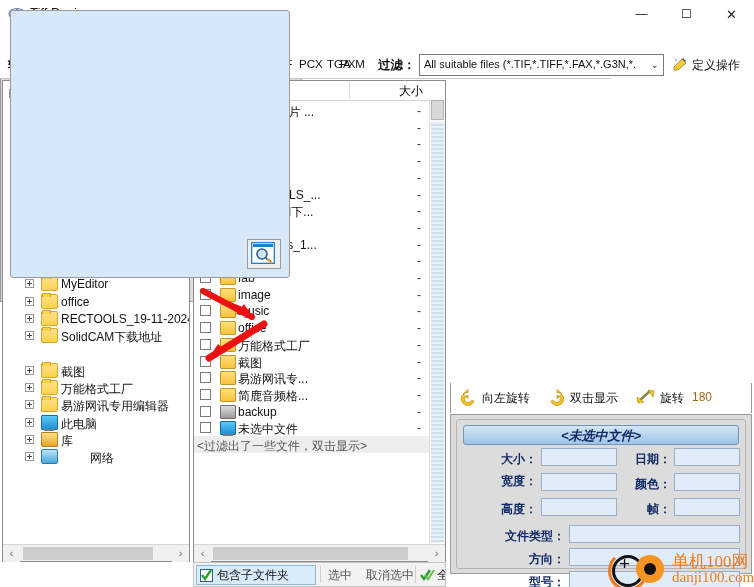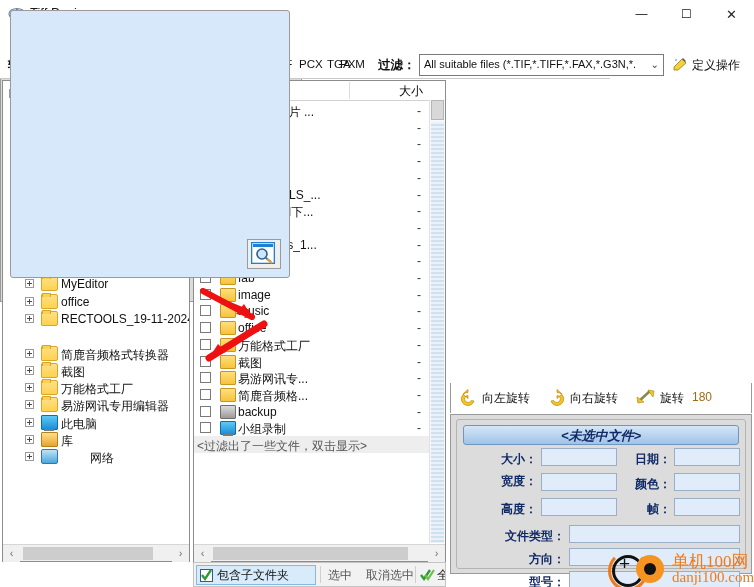--- a/index.html
+++ b/index.html
@@ -275,24 +275,24 @@
         <div class="trow" style="top: 211.6px;">
           <div class="exp plus" style="left: 22px;"></div>
           <div class="tico ic-folder" style="left: 38px; width: 15px; height: 13px;"></div>
           <div class="tlbl" style="left: 58px;">office</div>
         </div>
         <div class="trow" style="top: 228.9px;">
           <div class="exp plus" style="left: 22px;"></div>
           <div class="tico ic-folder" style="left: 38px; width: 15px; height: 13px;"></div>
           <div class="tlbl" style="left: 58px;">RECTOOLS_19-11-2024 03</div>
         </div>
-        <div class="trow" style="top: 263.5px;">
-          <div class="exp plus" style="left: 22px;"></div>
-          <div class="tico ic-folder" style="left: 38px; width: 15px; height: 13px;"></div>
-          <div class="tlbl" style="left: 58px;">简鹿音频格式转换器</div>
+        <div class="trow" style="top: 246.2px;">
+          <div class="exp plus" style="left: 22px;"></div>
+          <div class="tico ic-folder" style="left: 38px; width: 15px; height: 13px;"></div>
+          <div class="tlbl" style="left: 58px;">SolidCAM下载地址</div>
         </div>
         <div class="trow" style="top: 280.8px;">
           <div class="exp plus" style="left: 22px;"></div>
           <div class="tico ic-folder" style="left: 38px; width: 15px; height: 13px;"></div>
           <div class="tlbl" style="left: 58px;">截图</div>
         </div>
         <div class="trow" style="top: 298.1px;">
           <div class="exp plus" style="left: 22px;"></div>
           <div class="tico ic-folder" style="left: 38px; width: 15px; height: 13px;"></div>
           <div class="tlbl" style="left: 58px;">万能格式工厂</div>
@@ -442,21 +442,21 @@
         </div>
         <div class="lrow" style="top: 321.6px;">
           <div class="cbx"></div>
           <div class="lico ic-print"></div>
           <div class="llbl">backup</div>
           <div class="ldash">-</div>
         </div>
         <div class="lrow" style="top: 338.3px;">
           <div class="cbx"></div>
           <div class="lico ic-mon"></div>
-          <div class="llbl">小组录制</div>
+          <div class="llbl">未选中文件</div>
           <div class="ldash">-</div>
         </div>
       </div>
     <div class="lfilter">
       <span>&lt;过滤出了一些文件，双击显示&gt;</span>
     </div>
     <div class="vscroll">
       <div class="vs-thumb"></div>
       <div class="vs-grip"></div>
     </div>
@@ -501,21 +501,21 @@
   </div>
 
   <div class="rotbar">
     <svg style="position:absolute;left:8px;top:5px;" width="19" height="19" viewBox="0 0 19 19">
       <path d="M15 13 A6.5 6.5 0 1 1 9 4.5 L9 1.5 L4 6 L9 10.5 L9 7.5 A3.5 3.5 0 1 0 12.2 12.6 Z" fill="#f5c423" stroke="#b8860b" stroke-width=".7"></path>
     </svg>
     <div class="rot" style="left:31px;">向左旋转</div>
     <svg style="position:absolute;left:96px;top:5px;" width="19" height="19" viewBox="0 0 19 19">
       <path d="M4 13 A6.5 6.5 0 1 0 10 4.5 L10 1.5 L15 6 L10 10.5 L10 7.5 A3.5 3.5 0 1 1 6.8 12.6 Z" fill="#f5c423" stroke="#b8860b" stroke-width=".7"></path>
     </svg>
-    <div class="rot" style="left:119px;">向右旋转</div>
+    <div class="rot" style="left:119px;">双击显示</div>
     <svg style="position:absolute;left:185px;top:5px;" width="20" height="19" viewBox="0 0 20 19">
       <path d="M2 14 L14 3" stroke="#8a8a4a" stroke-width="2.6"></path>
       <path d="M1 9 L2 15 L8 14 Z" fill="#f5c423" stroke="#a8860b" stroke-width=".6"></path>
       <path d="M12 2 L18 3 L17 9 Z" fill="#f5c423" stroke="#a8860b" stroke-width=".6"></path>
     </svg>
     <div class="rot" style="left:209px;">旋转</div>
     <div class="rot" style="left:241px;color:#a06a1a;">180</div>
   </div>
 
   <div class="infobox">

